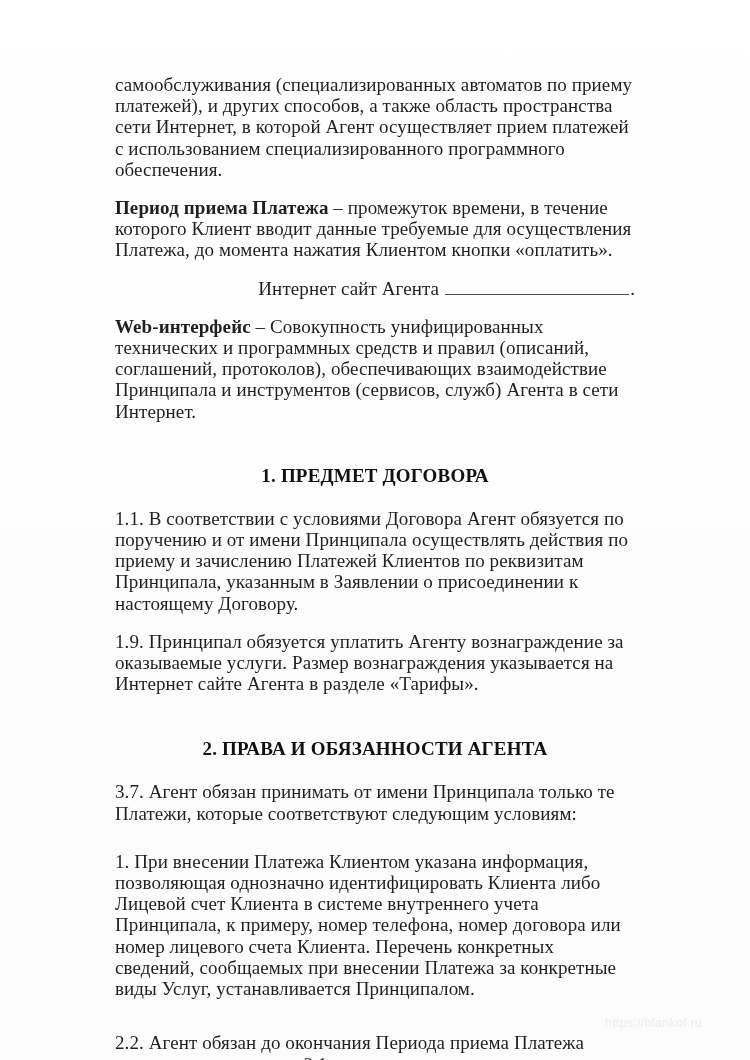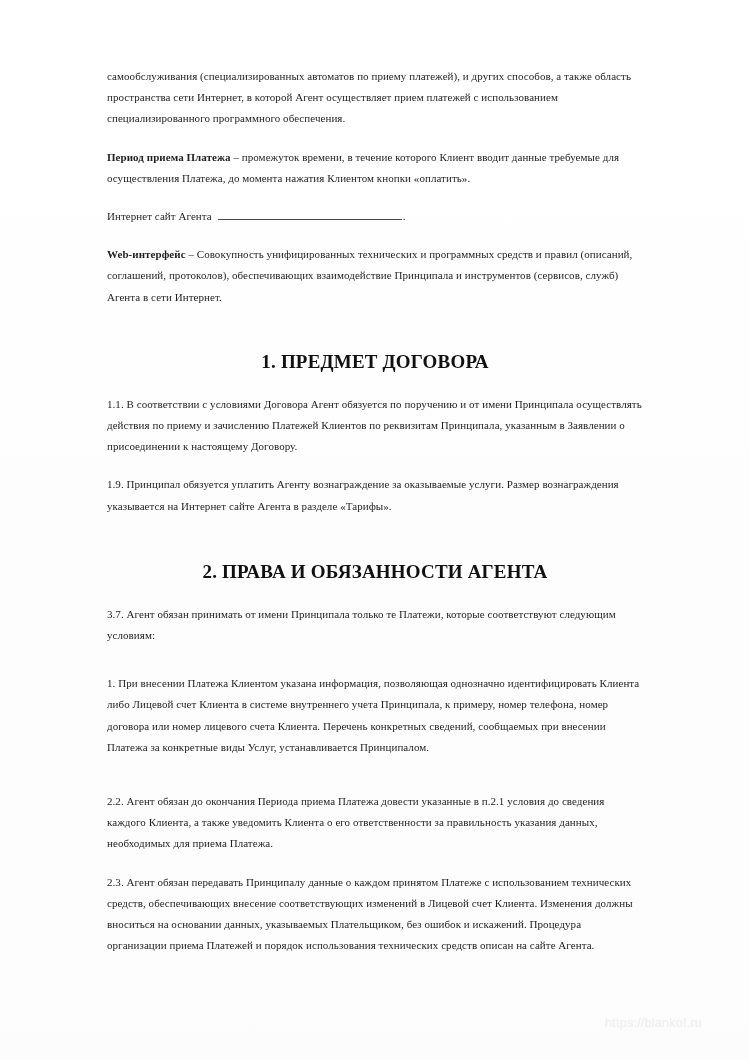--- a/index.html
+++ b/index.html
@@ -28,24 +28,24 @@
 
   .content {
     position: absolute;
     left: 99px;
     top: 58px;
     width: 552px;
   }
 
   
   .p {
-    font-size: 11px;
+    font-size: 19px;
     line-height: 21.2px;
     text-align: left;
-    margin: 8px;
+    margin: 16px;
     color: #1f1f1f;
     letter-spacing: 0.005em;
   }
 
   .p + .p { margin-top: 17px; }
 
   .gap-lg { margin-top: 27px !important; }
   .gap-xl { margin-top: 33px !important; }
 
   .lead {
@@ -63,20 +63,21 @@
     color: #111;
   }
   .heading.h-first { margin-top: 43px; }
   .heading.h-second { margin-top: 44px; }
   .after-heading { margin-top: 22px !important; }
 
   
   .fillrow {
     display: block;
     white-space: nowrap;
+    text-align: right;
   }
   .rule {
     display: inline-block;
     width: 184px;
     border-bottom: 1px solid #4a4a4a;
     height: 0.72em;
     margin: 0 1px 0 6px;
     vertical-align: baseline;
   }
 

